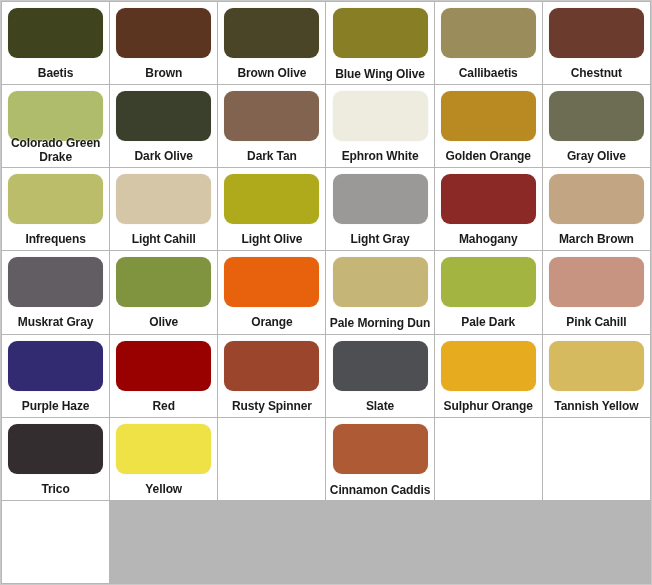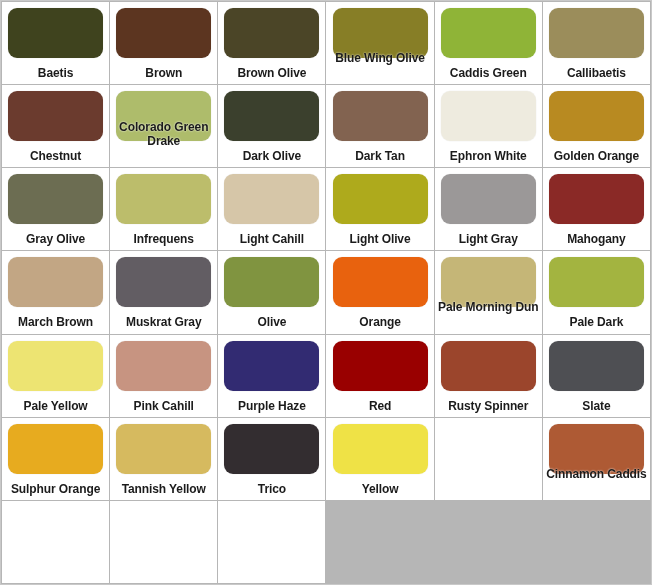--- a/index.html
+++ b/index.html
@@ -56,21 +56,21 @@
     font-weight: bold;
     color: #1b1b1b;
     line-height: 1.18;
     letter-spacing: -0.1px;
     padding: 0 2px;
     box-sizing: border-box;
     z-index: 2;
     text-shadow: 0 0 2px rgba(255,255,255,0.55), 0 0 2px rgba(255,255,255,0.55);
   }
   .label.two-line {
-    bottom: 19px;
+    bottom: 3px;
   }
 </style>
 </head>
 <body>
 
 <div id="swatch-grid">
     <div class="cell">
       <div class="chip" title="#3F431E" style="background: rgb(63, 67, 30);"></div>
       <div class="label">Baetis</div>
     </div>
@@ -80,24 +80,20 @@
     </div>
     <div class="cell">
       <div class="chip" title="#4B4527" style="background: rgb(75, 69, 39);"></div>
       <div class="label">Brown Olive</div>
     </div>
     <div class="cell">
       <div class="chip" title="#877E26" style="background: rgb(135, 126, 38);"></div>
       <div class="label two-line">Blue Wing Olive</div>
     </div>
     <div class="cell">
-      <div class="chip" title="#8FB437" style="background: rgb(143, 180, 55);"></div>
-      <div class="label">Caddis Green</div>
-    </div>
-    <div class="cell">
       <div class="chip" title="#9B8D5B" style="background: rgb(155, 141, 91);"></div>
       <div class="label">Callibaetis</div>
     </div>
     <div class="cell">
       <div class="chip" title="#6B3B2E" style="background: rgb(107, 59, 46);"></div>
       <div class="label">Chestnut</div>
     </div>
     <div class="cell">
       <div class="chip" title="#AEBC6B" style="background: rgb(174, 188, 107);"></div>
       <div class="label two-line">Colorado Green Drake</div>
@@ -158,24 +154,20 @@
       <div class="chip" title="#E8620E" style="background: rgb(232, 98, 14);"></div>
       <div class="label">Orange</div>
     </div>
     <div class="cell">
       <div class="chip" title="#C5B677" style="background: rgb(197, 182, 119);"></div>
       <div class="label two-line">Pale Morning Dun</div>
     </div>
     <div class="cell">
       <div class="chip" title="#A3B440" style="background: rgb(163, 180, 64);"></div>
       <div class="label">Pale Dark</div>
-    </div>
-    <div class="cell">
-      <div class="chip" title="#EDE472" style="background: rgb(237, 228, 114);"></div>
-      <div class="label">Pale Yellow</div>
     </div>
     <div class="cell">
       <div class="chip" title="#C79481" style="background: rgb(199, 148, 129);"></div>
       <div class="label">Pink Cahill</div>
     </div>
     <div class="cell">
       <div class="chip" title="#322B72" style="background: rgb(50, 43, 114);"></div>
       <div class="label">Purple Haze</div>
     </div>
     <div class="cell">

